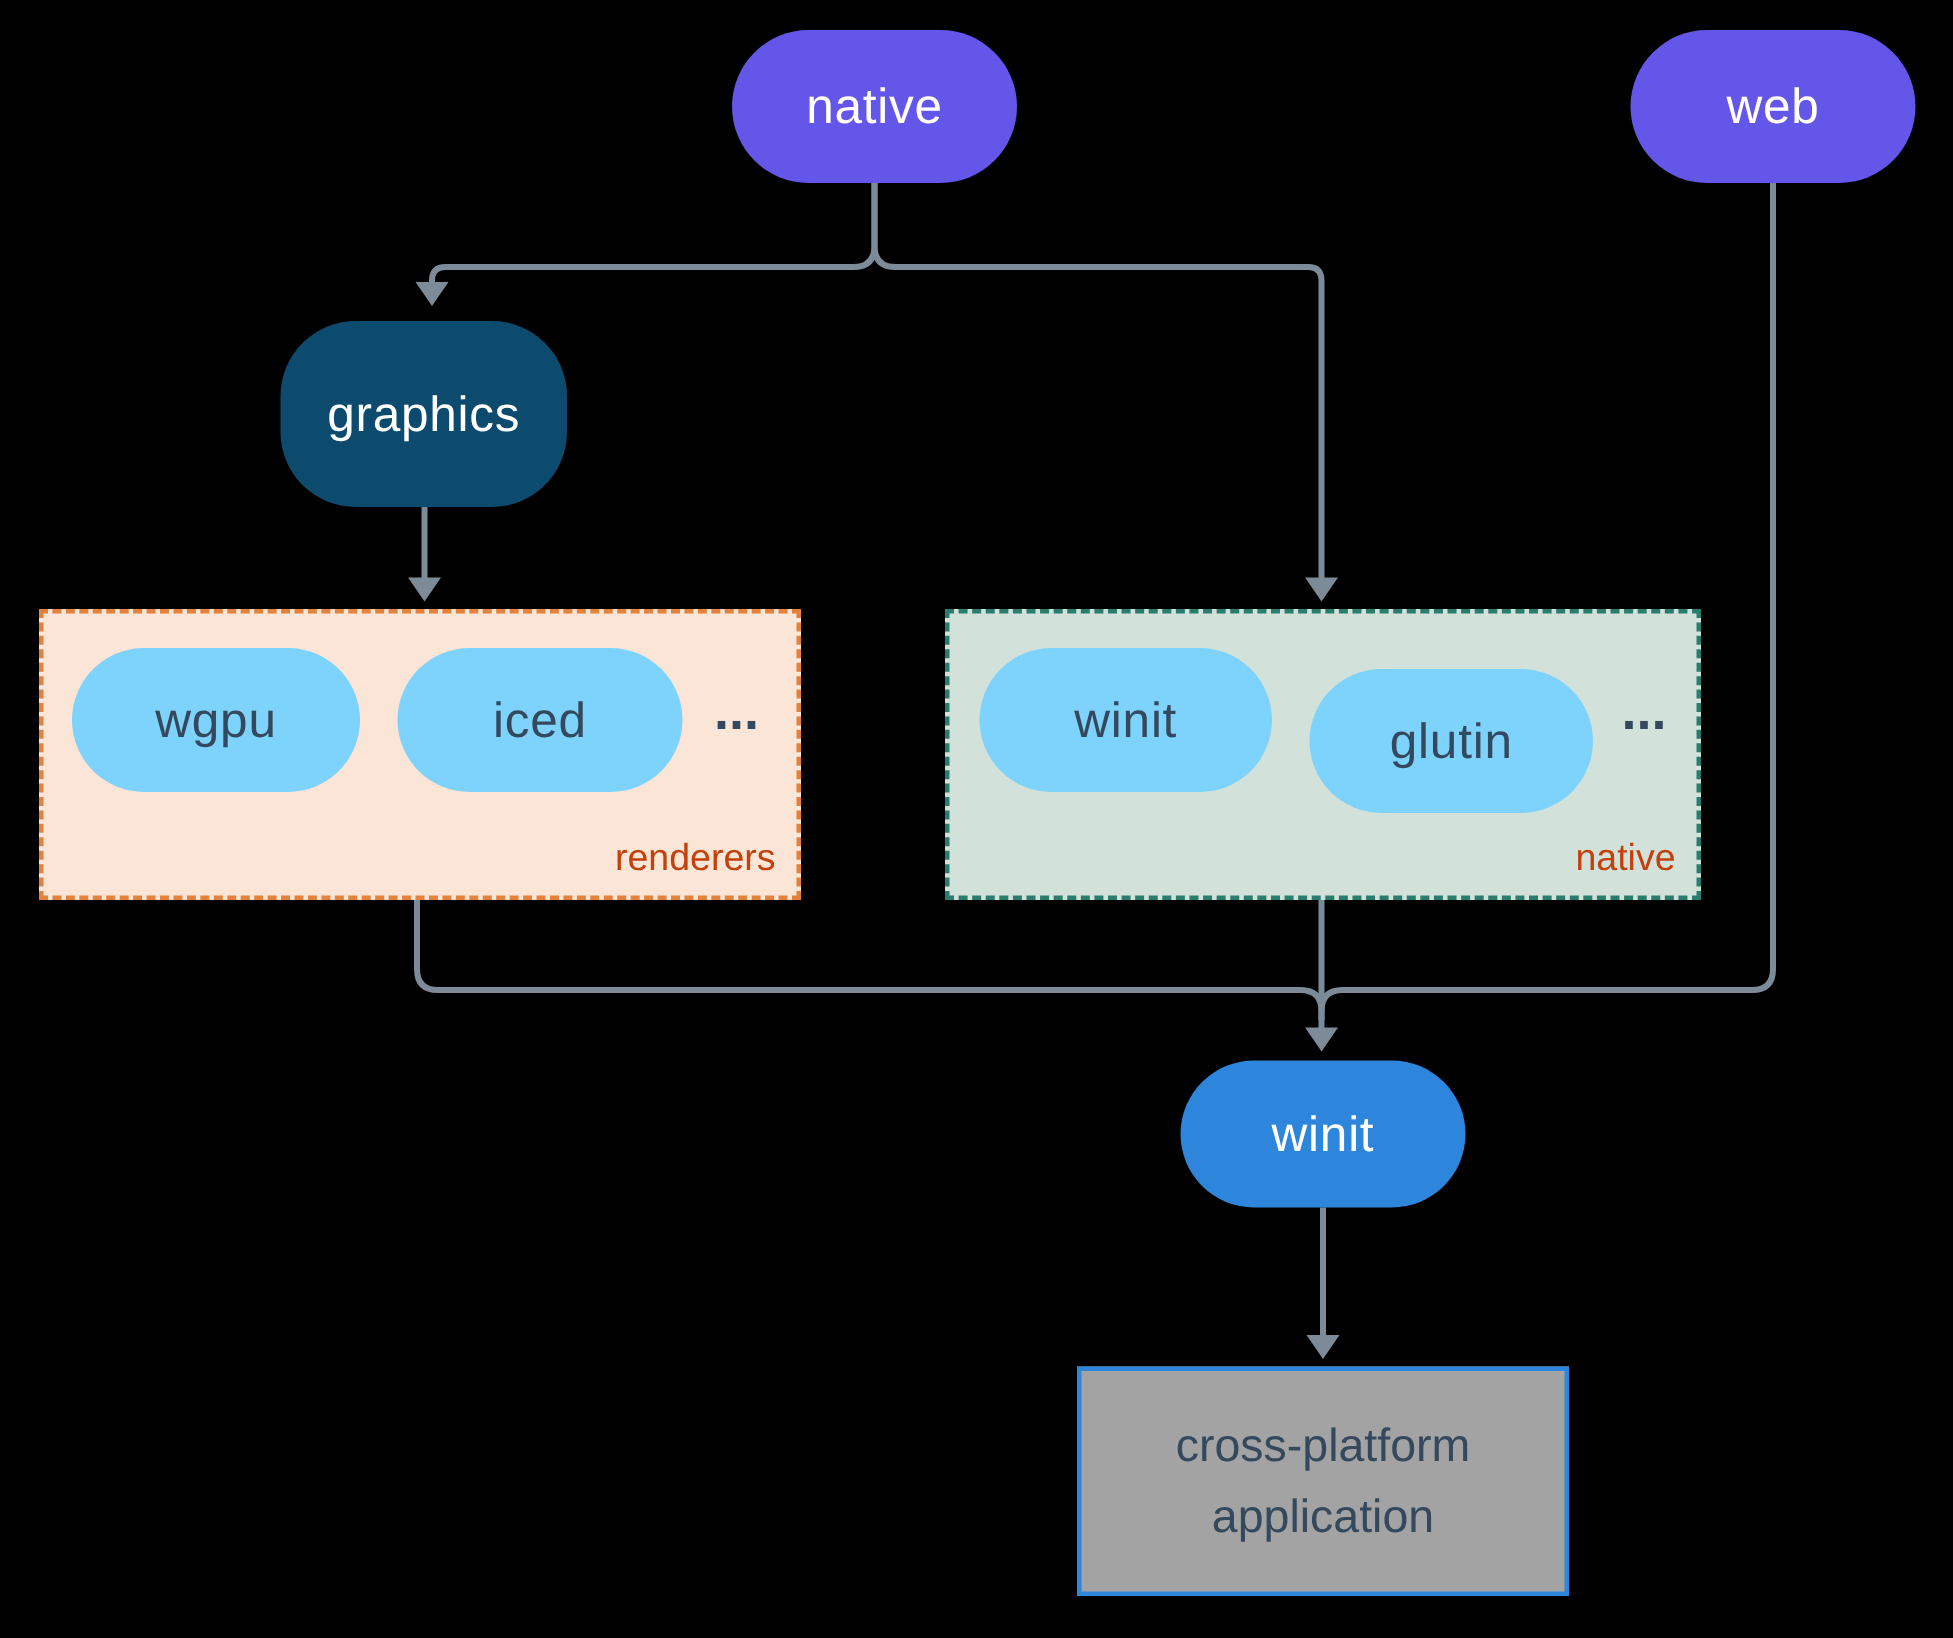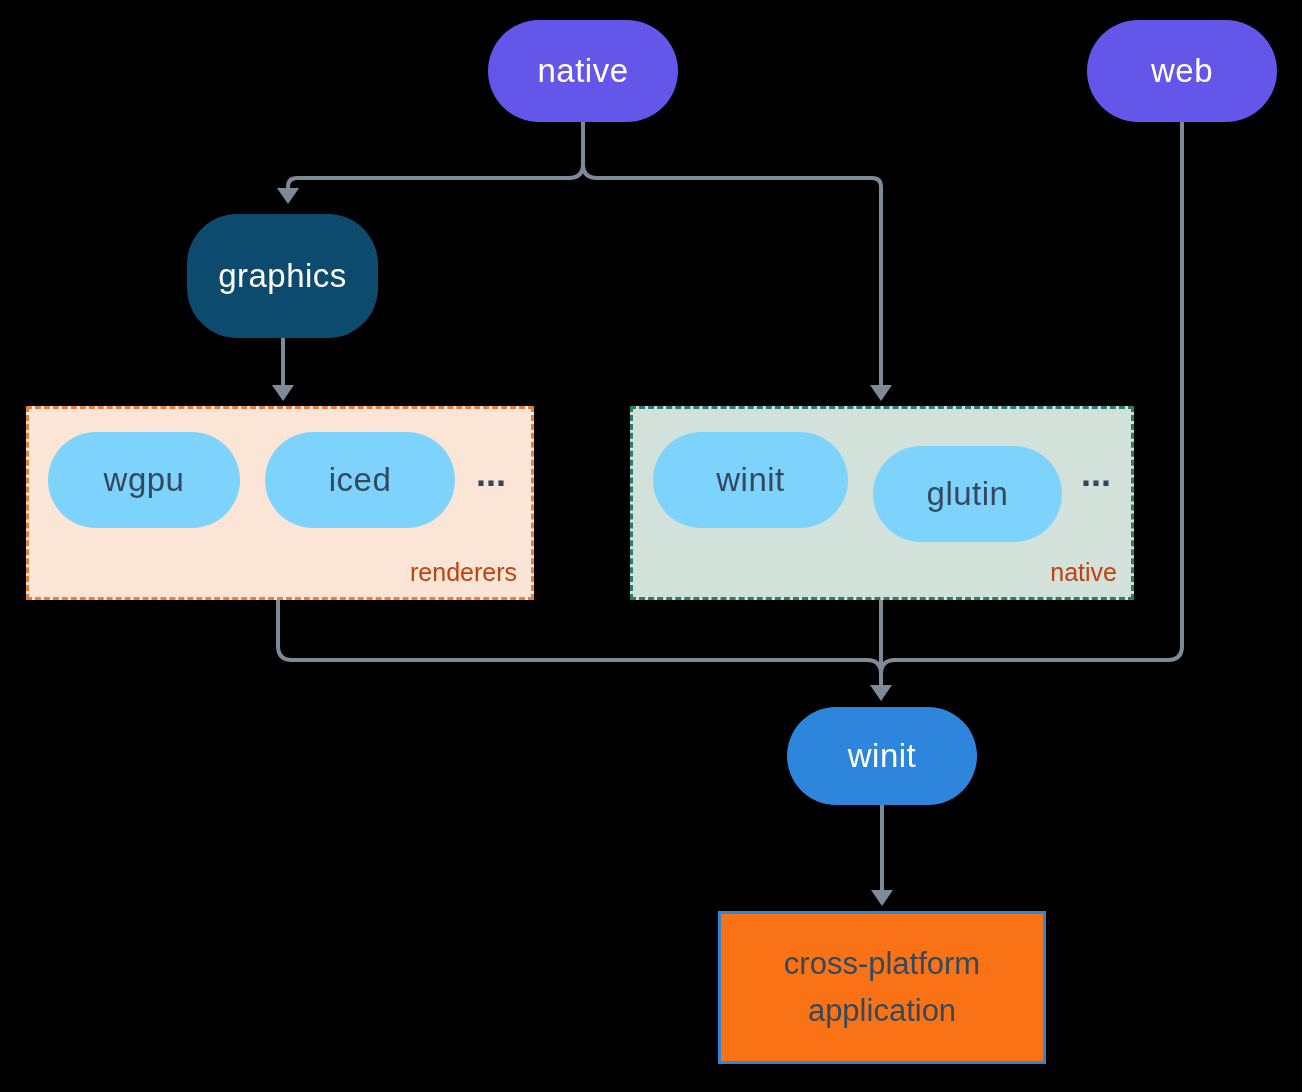--- a/index.html
+++ b/index.html
@@ -80,21 +80,21 @@
     font-size: 25px;
     color: #c2410c;
     z-index: 2;
   }
   .app-box {
     position: absolute;
     z-index: 2;
     left: 718px; top: 911px;
     width: 328px; height: 153px;
     box-sizing: border-box;
-    background: #f97316;
+    background: #a3a3a3;
     border: 3px solid #2e86dc;
     display: flex;
     align-items: center;
     justify-content: center;
     text-align: center;
     color: #34495e;
     font-size: 31px;
     line-height: 1.5;
     padding: 0 30px;
   }

